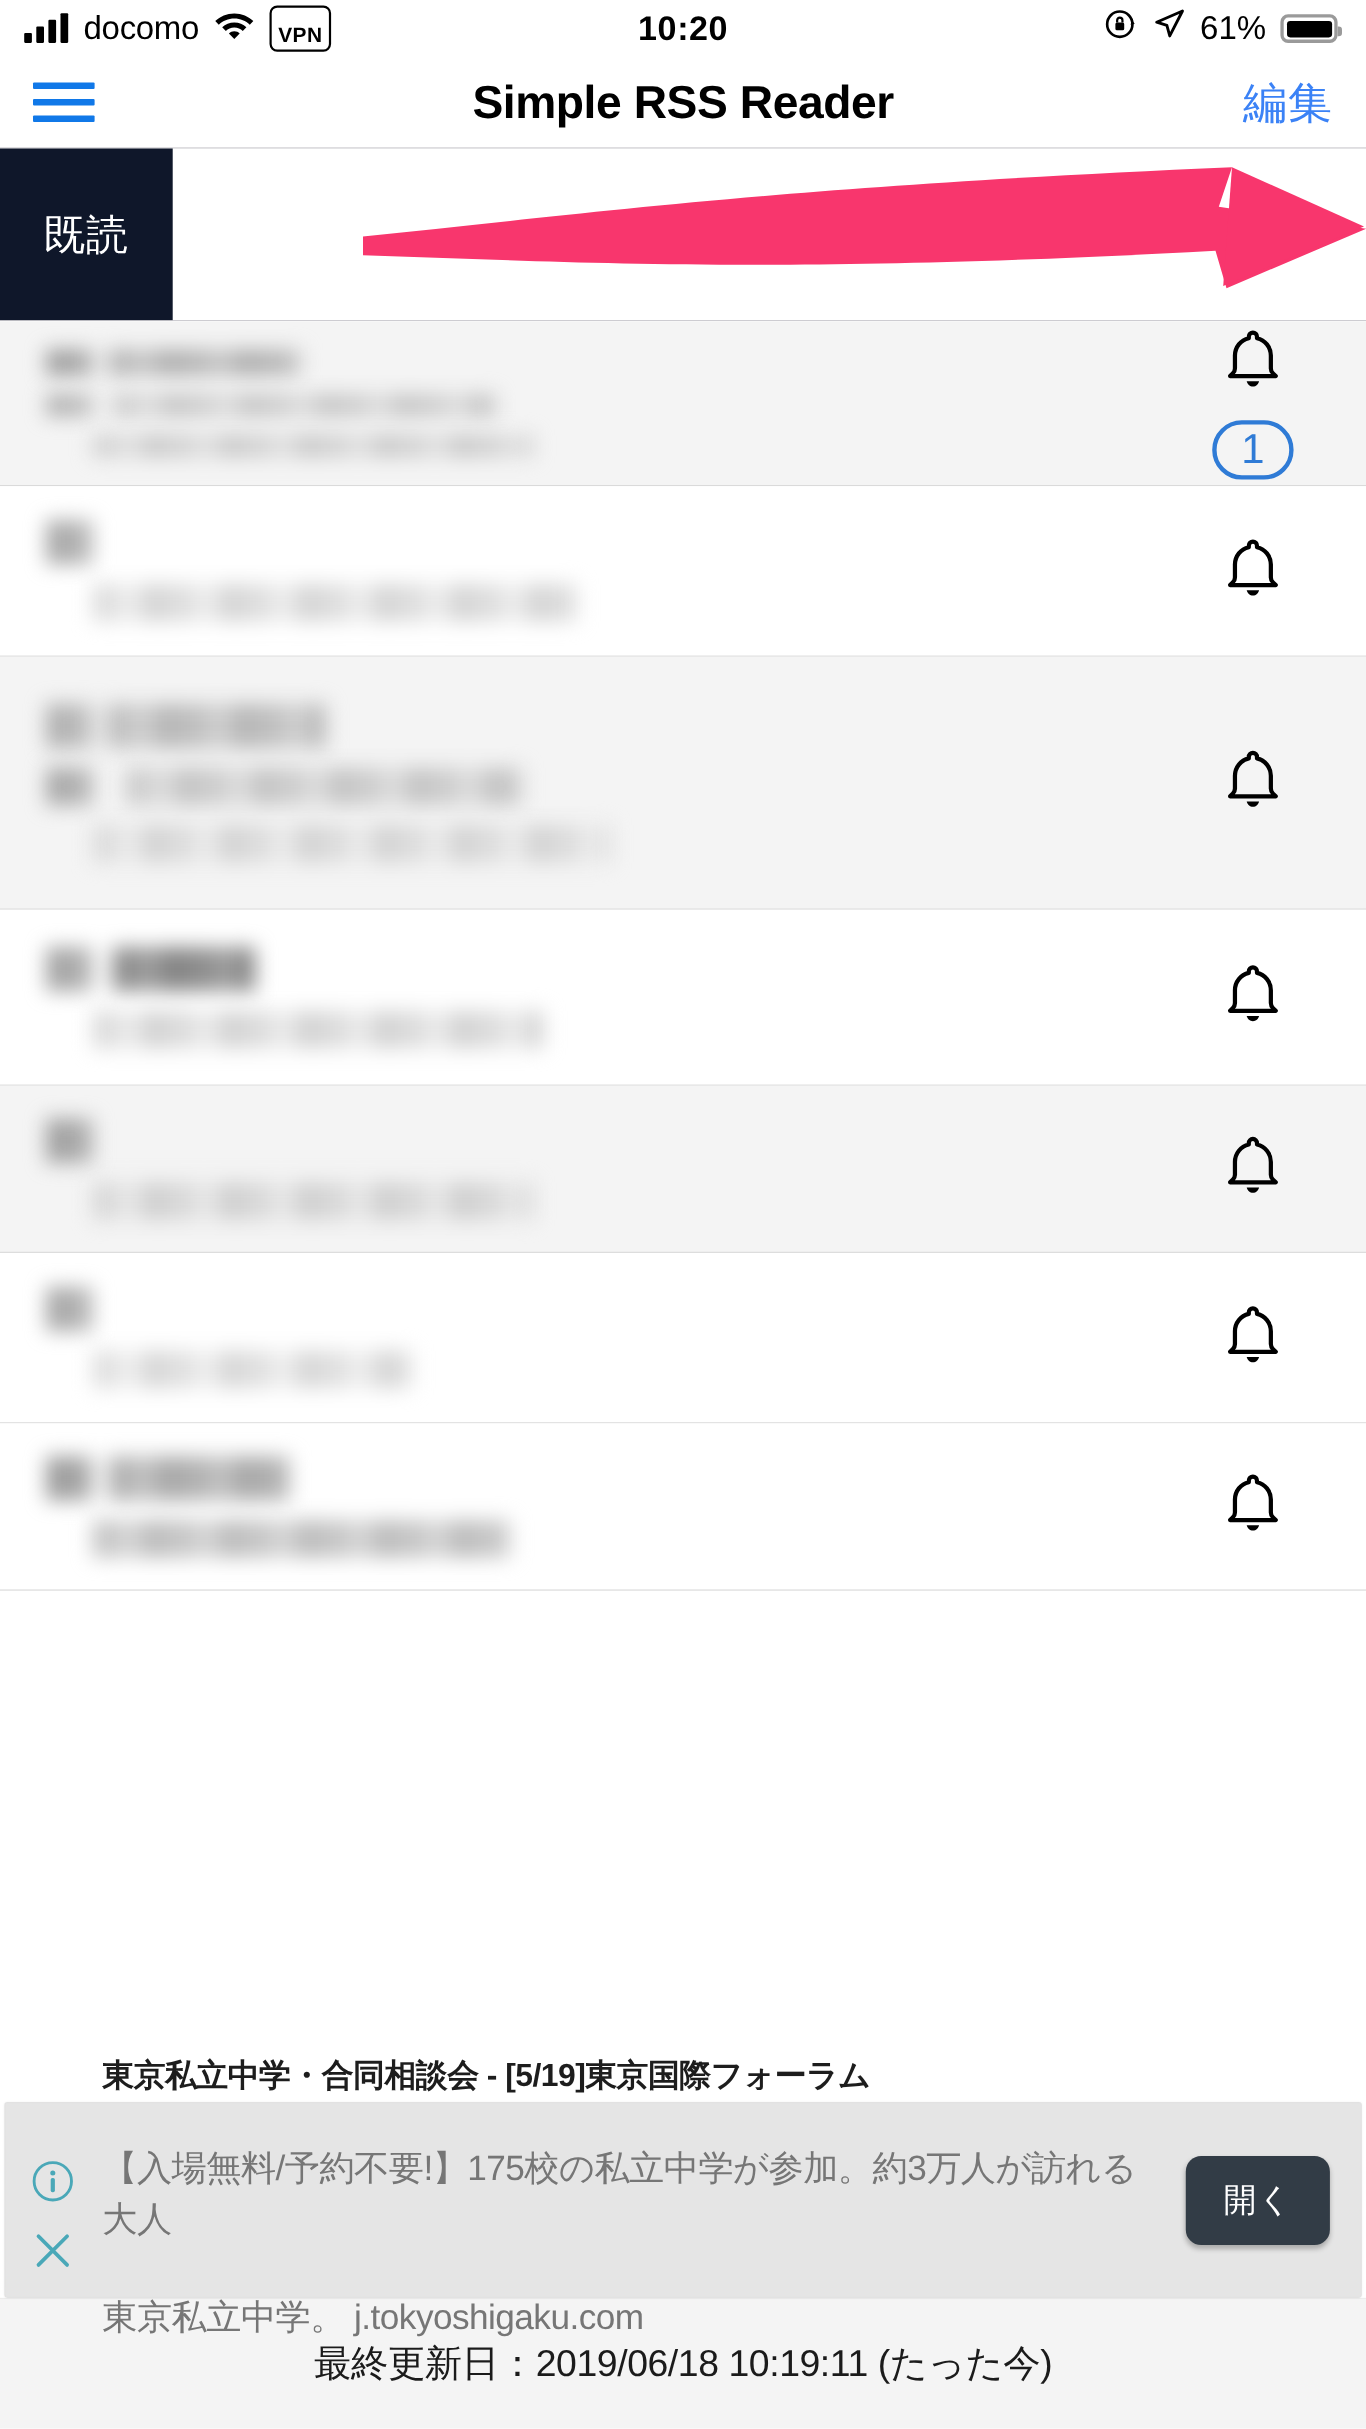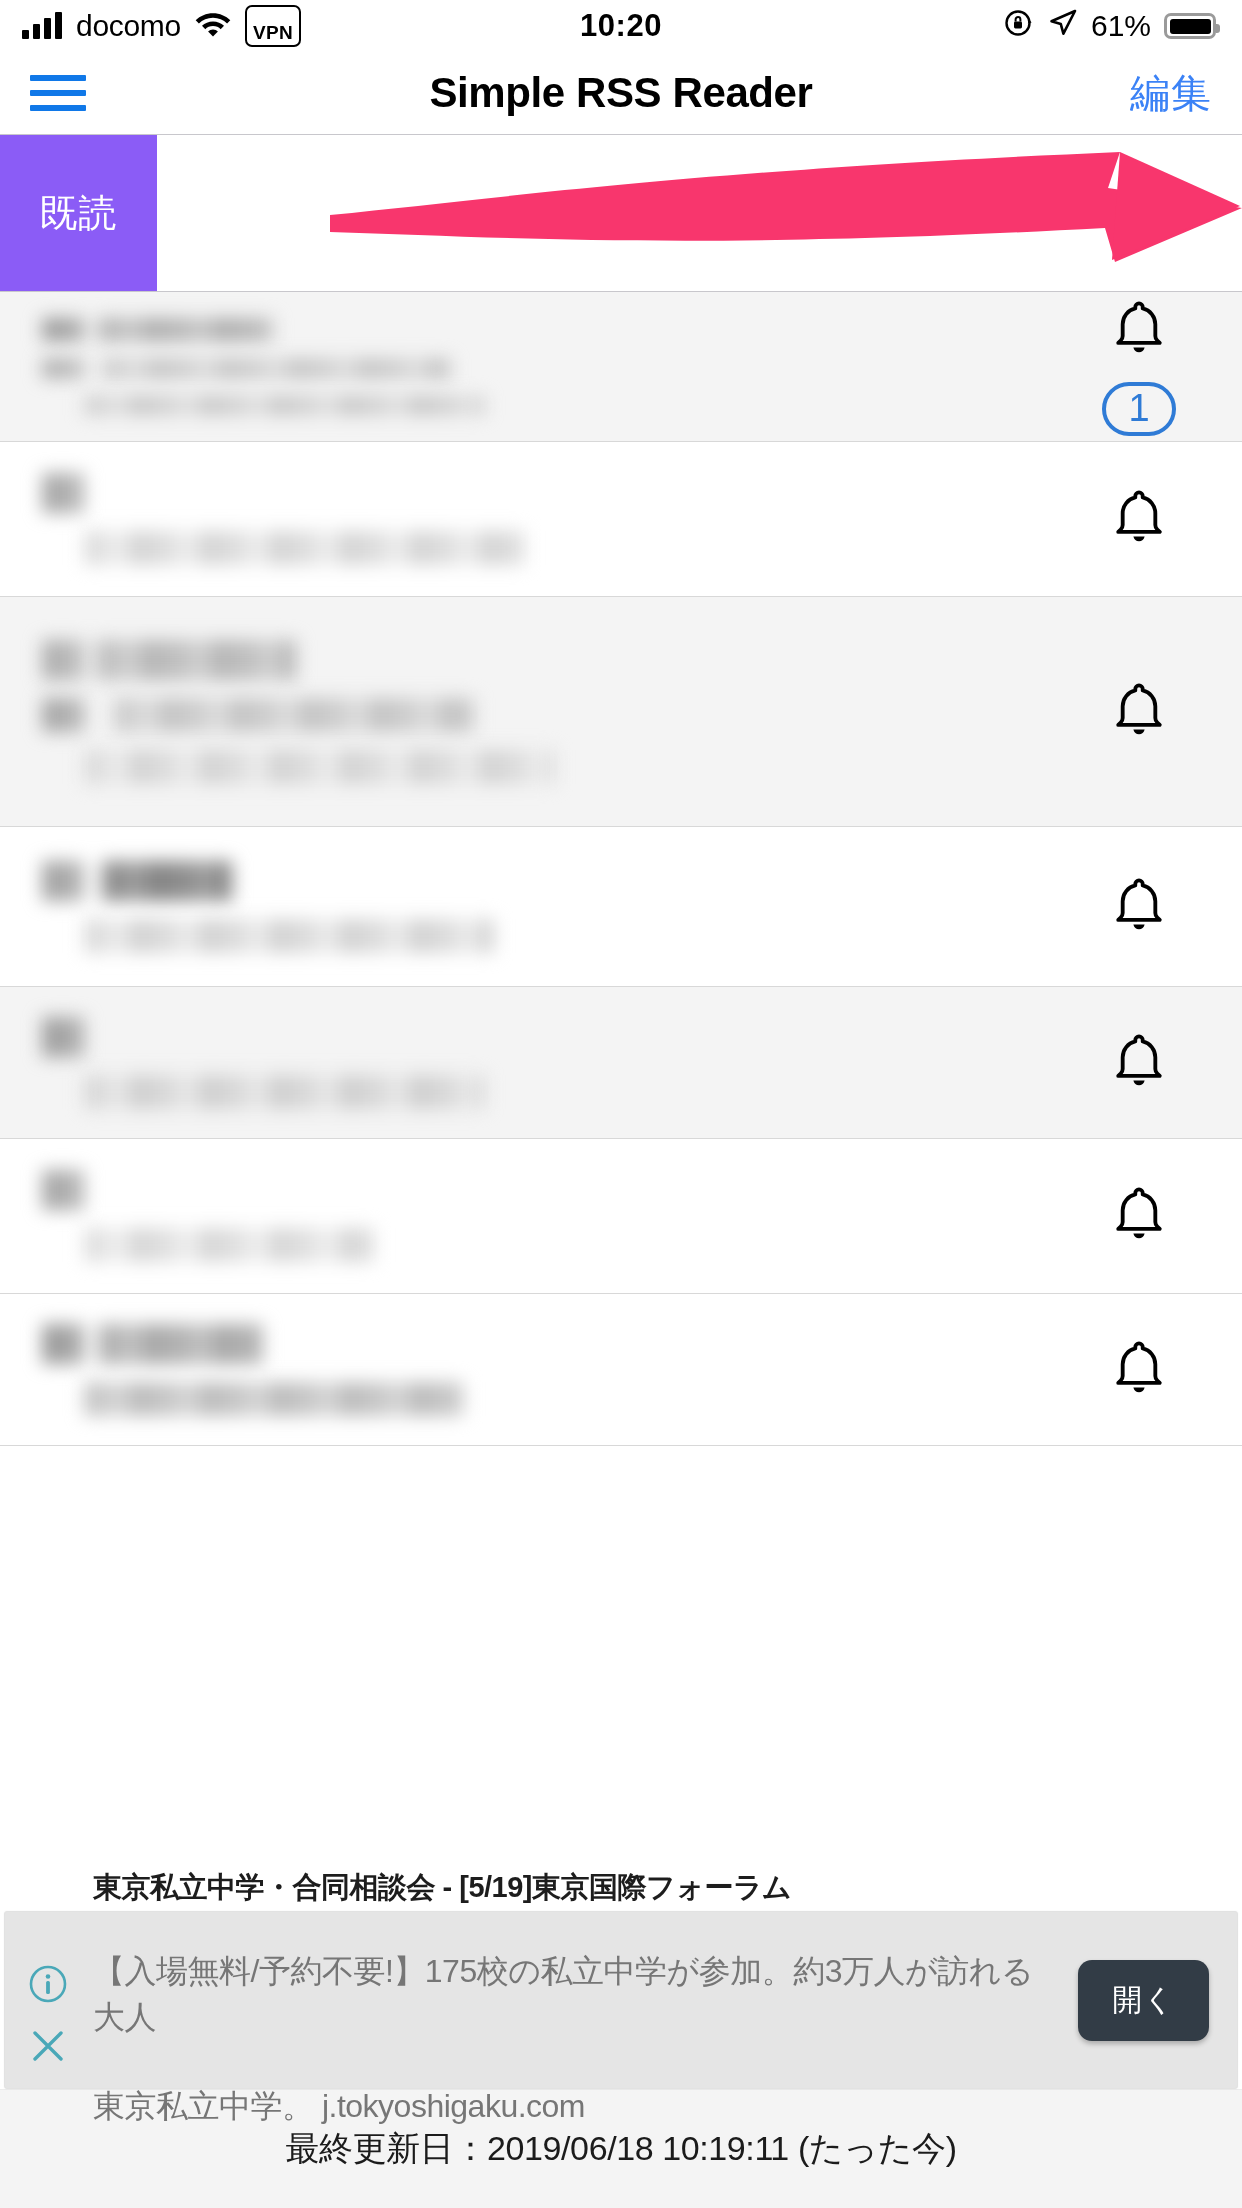--- a/index.html
+++ b/index.html
@@ -76,21 +76,21 @@
   .swipe-row {
     flex: 0 0 156px; height: 156px;
     display: flex; align-items: stretch;
     border-top: 1px solid #c8c7cc;
     border-bottom: 1px solid #c8c7cc;
     background: #ffffff;
     position: relative;
   }
   .swipe-action {
     width: 157px; flex: 0 0 157px;
-    background: #8b5cf6;
+    background: #0f172a;
     display: flex; align-items: center; justify-content: center;
     color: #fff; font-size: 38px; letter-spacing: 1px;
     cursor: pointer;
   }
   .swipe-content {
     flex: 1; display: flex; flex-direction: column; justify-content: center;
     padding-left: 42px;
   }
   .feed-name { font-size: 43px; font-weight: 700; color: #000; letter-spacing: 0; line-height:1.1; }
   .feed-date { font-size: 33px; color: #1c1c1c; margin-top: 20px; font-weight: 400; letter-spacing: -.2px; }

